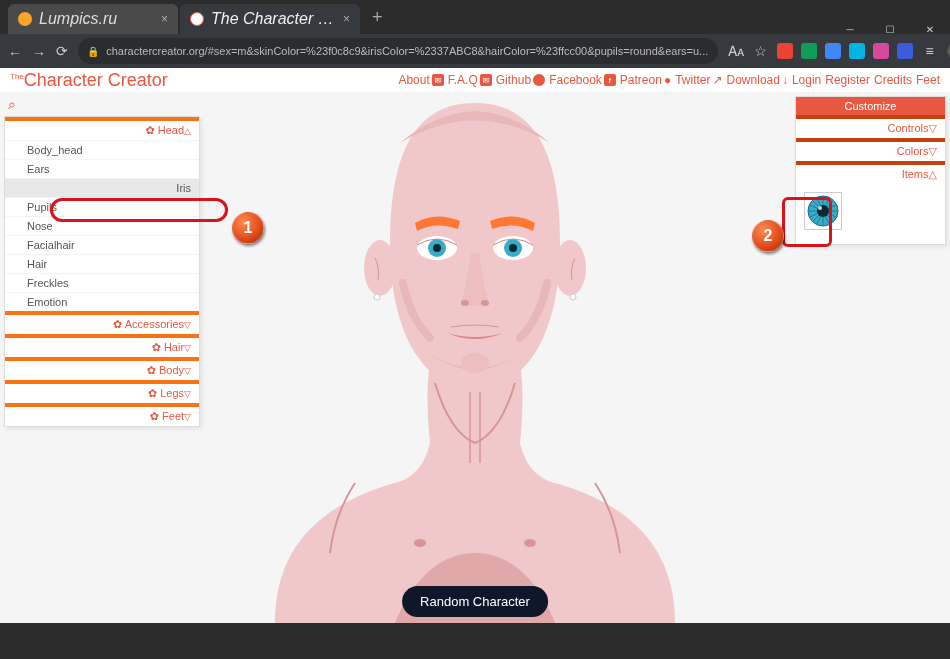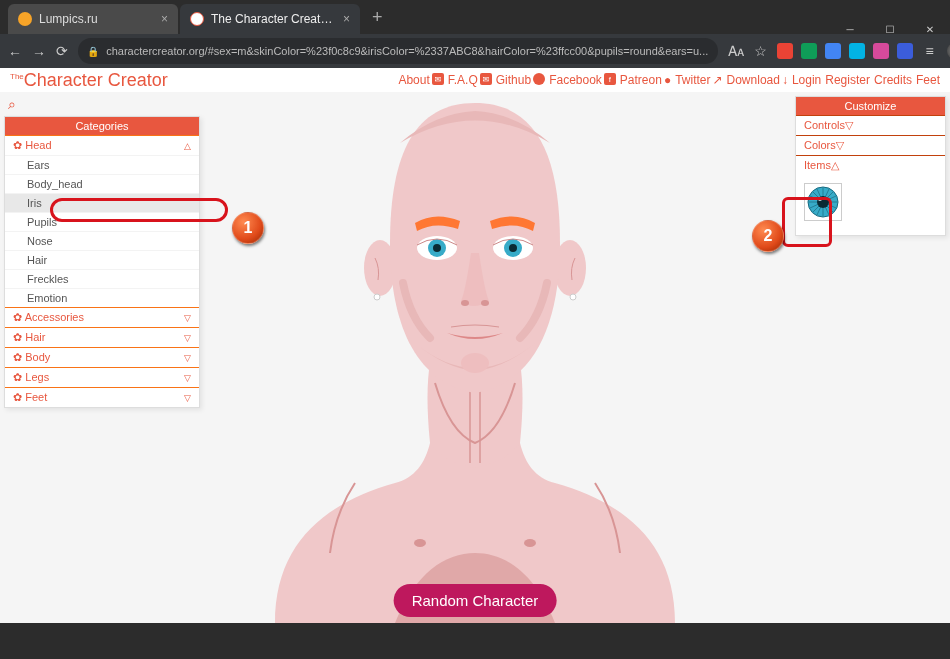--- a/index.html
+++ b/index.html
@@ -5,63 +5,63 @@
 * { box-sizing: border-box; margin: 0; padding: 0; font-family: Arial, sans-serif; }
 body { width: 950px; height: 659px; background: #2c2c2c; overflow: hidden; position: relative; }
 
 
 .chrome { background: #dee1e6; }
 .winbtn { width: 40px; height: 10px; display: flex; align-items: center; justify-content: center; color: #ccc; font-size: 10px; }
 .tabs { background: #2c2c2c; height: 34px; display: flex; align-items: flex-end; padding-left: 8px; }
 .tab { height: 30px; background: #4a4a4a; color: #ddd; display: flex; align-items: center; padding: 0 10px; font-size: 12px; border-radius: 6px 6px 0 0; margin-right: 2px; min-width: 170px; max-width: 180px; position: relative; }
 .tab.active { background: #36393d; color: #eee; }
 .tab .fav { width: 14px; height: 14px; border-radius: 50%; margin-right: 7px; flex-shrink: 0; }
-.tab .ttl { flex: 1; white-space: nowrap; overflow: hidden; text-overflow: ellipsis; font-size: 12px; }
+.tab .ttl { flex: 1; white-space: nowrap; overflow: hidden; text-overflow: ellipsis; font-size: 16px; font-style: italic; }
 .tab .x { margin-left: 6px; font-size: 12px; color: #aaa; }
 .newtab { color: #aaa; padding: 0 10px; font-size: 18px; align-self: center; }
 .addrbar { background: #36393d; height: 34px; display: flex; align-items: center; padding: 0 8px; gap: 10px; }
 .navico { color: #ccc; font-size: 14px; width: 18px; text-align: center; }
 .url { flex: 1; background: #2a2c2f; height: 26px; border-radius: 13px; display: flex; align-items: center; padding: 0 10px; color: #bbb; font-size: 11px; }
 .url .lock { margin-right: 6px; font-size: 10px; }
 .ext { display: flex; gap: 8px; align-items: center; }
 .exti { width: 16px; height: 16px; border-radius: 3px; }
 .bookmarks { background: #36393d; height: 26px; display: flex; align-items: center; padding: 0 12px; gap: 6px; color: #ddd; font-size: 11px; border-bottom: 1px solid #222; }
 .bkfolder { width: 14px; height: 12px; background: #f9d66c; border-radius: 2px; }
 
 
 .app { position: relative; background: #fff; height: 555px; display: flex; flex-direction: column; }
 .topnav { height: 24px; display: flex; justify-content: space-between; align-items: center; padding: 4px 10px; font-size: 12px; }
 .logo { color: #e8573f; font-size: 18px; font-weight: 300; }
 .logo sup { font-size: 8px; vertical-align: super; }
 .navlinks { display: flex; gap: 4px; }
-.navlinks a { color: #e8573f; text-decoration: none; font-size: 12px; display: flex; align-items: flex-start; gap: 2px; }
+.navlinks a { color: #e8573f; text-decoration: none; font-size: 12px; display: flex; align-items: center; gap: 2px; }
 .navico2 { display: inline-flex; width: 12px; height: 12px; background: #e8573f; color: #fff; font-size: 8px; align-items: center; justify-content: center; border-radius: 2px; }
 .navico2.circ { border-radius: 50%; background: #e8573f; }
 
 .workspace { flex: 1; position: relative; background: #f5f5f5; display: flex; overflow: hidden; }
 .leftcol { width: 200px; padding: 4px 0 0 4px; z-index: 3; }
 .rightcol { width: 155px; padding: 4px 4px 0 0; margin-left: auto; z-index: 3; }
 .searchico { color: #e8573f; font-size: 14px; margin-bottom: 3px; padding-left: 4px; }
 .bluedot { position: absolute; left: 4px; top: 50px; width: 10px; height: 10px; background: #1a73e8; border-radius: 50%; }
 
 .panel { background: #fff; border: 1px solid #ddd; box-shadow: 2px 2px 5px rgba(0,0,0,0.08); font-size: 11px; }
 .panel-h { background: #e8573f; color: #fff; text-align: center; padding: 3px; font-size: 11px; }
-.cat { padding: 3px 8px; color: #e8573f; display: flex; justify-content: space-between; align-items: center; border-top: 1px solid #f97316; cursor: pointer; }
+.cat { padding: 3px 8px; color: #e8573f; display: flex; justify-content: flex-end; align-items: center; border-top: 4px solid #f97316; cursor: pointer; }
 .cat .arr { font-size: 9px; }
 .sub { padding: 3px 8px 3px 22px; color: #555; border-top: 1px solid #f3f3f3; cursor: pointer; }
-.sub.sel { background: #e8e8e8; }
-
-.custitem { padding: 3px 8px; color: #e8573f; display: flex; justify-content: flex-start; border-top: 1px solid #c2410c; }
+.sub.sel { background: #e8e8e8; text-align: right; }
+
+.custitem { padding: 3px 8px; color: #e8573f; display: flex; justify-content: flex-end; border-top: 4px solid #c2410c; }
 .itemgrid { padding: 8px; min-height: 60px; }
 .iristhumb { width: 38px; height: 38px; background: #fff; border: 1px solid #ccc; display: inline-flex; align-items: center; justify-content: center; }
 
 
 .character { position: absolute; left: 50%; transform: translateX(-50%); bottom: 0; width: 520px; height: 540px; z-index: 1; }
 
-.randombtn { position: absolute; bottom: 6px; left: 50%; transform: translateX(-50%); background: #be185d; color: #fff; border: none; padding: 8px 18px; border-radius: 18px; font-size: 15px; z-index: 4; cursor: pointer; }
+.randombtn { position: absolute; bottom: 6px; left: 50%; transform: translateX(-50%); background: #0f172a; color: #fff; border: none; padding: 8px 18px; border-radius: 18px; font-size: 13px; z-index: 4; cursor: pointer; }
 
 
 .hl { position: absolute; border: 3px solid #d8131c; z-index: 5; pointer-events: none; }
 .hl1 { left: 50px; top: 198px; width: 178px; height: 24px; border-radius: 12px; }
 .hl2 { left: 782px; top: 197px; width: 50px; height: 50px; border-radius: 6px; }
 .marker { position: absolute; width: 32px; height: 32px; border-radius: 50%; background: radial-gradient(circle at 35% 30%, #ff8a50, #e04a1a 60%, #982600); color: #fff; font-weight: bold; font-size: 16px; display: flex; align-items: center; justify-content: center; z-index: 6; box-shadow: 1px 2px 3px rgba(0,0,0,0.5); border: 1px solid #fff3; }
 .m1 { left: 232px; top: 212px; }
 .m2 { left: 752px; top: 220px; }
 </style>
 </head>
@@ -204,30 +204,30 @@
       <path d="M 236 244 Q 260 240 284 244" stroke="#d89595" fill="none"></path>
 
       <path d="M 188 200 Q 195 235 215 255" stroke="#e8b8b8" stroke-width="8" fill="none" stroke-linecap="round"></path>
       <path d="M 332 200 Q 325 235 305 255" stroke="#e8b8b8" stroke-width="8" fill="none" stroke-linecap="round"></path>
       <ellipse cx="260" cy="280" rx="14" ry="10" fill="#eebebf"></ellipse>
     </svg>
 
     <div class="leftcol">
       <div class="searchico">⌕</div>
       <div class="panel">
-        <div class="panel-h">Categories</div>
         <div class="cat">
             <span>✿ <span>Head</span></span>
             <span class="arr">△</span>
           </div>
+        <div class="sub">Body_head</div>
         <div class="sub">Ears</div>
-        <div class="sub">Body_head</div>
         <div class="sub sel">Iris</div>
         <div class="sub">Pupils</div>
         <div class="sub">Nose</div>
+        <div class="sub">Facialhair</div>
         <div class="sub">Hair</div>
         <div class="sub">Freckles</div>
         <div class="sub">Emotion</div>
         <div class="cat">
             <span>✿ <span>Accessories</span></span>
             <span class="arr">▽</span>
           </div>
         <div class="cat">
             <span>✿ <span>Hair</span></span>
             <span class="arr">▽</span>

